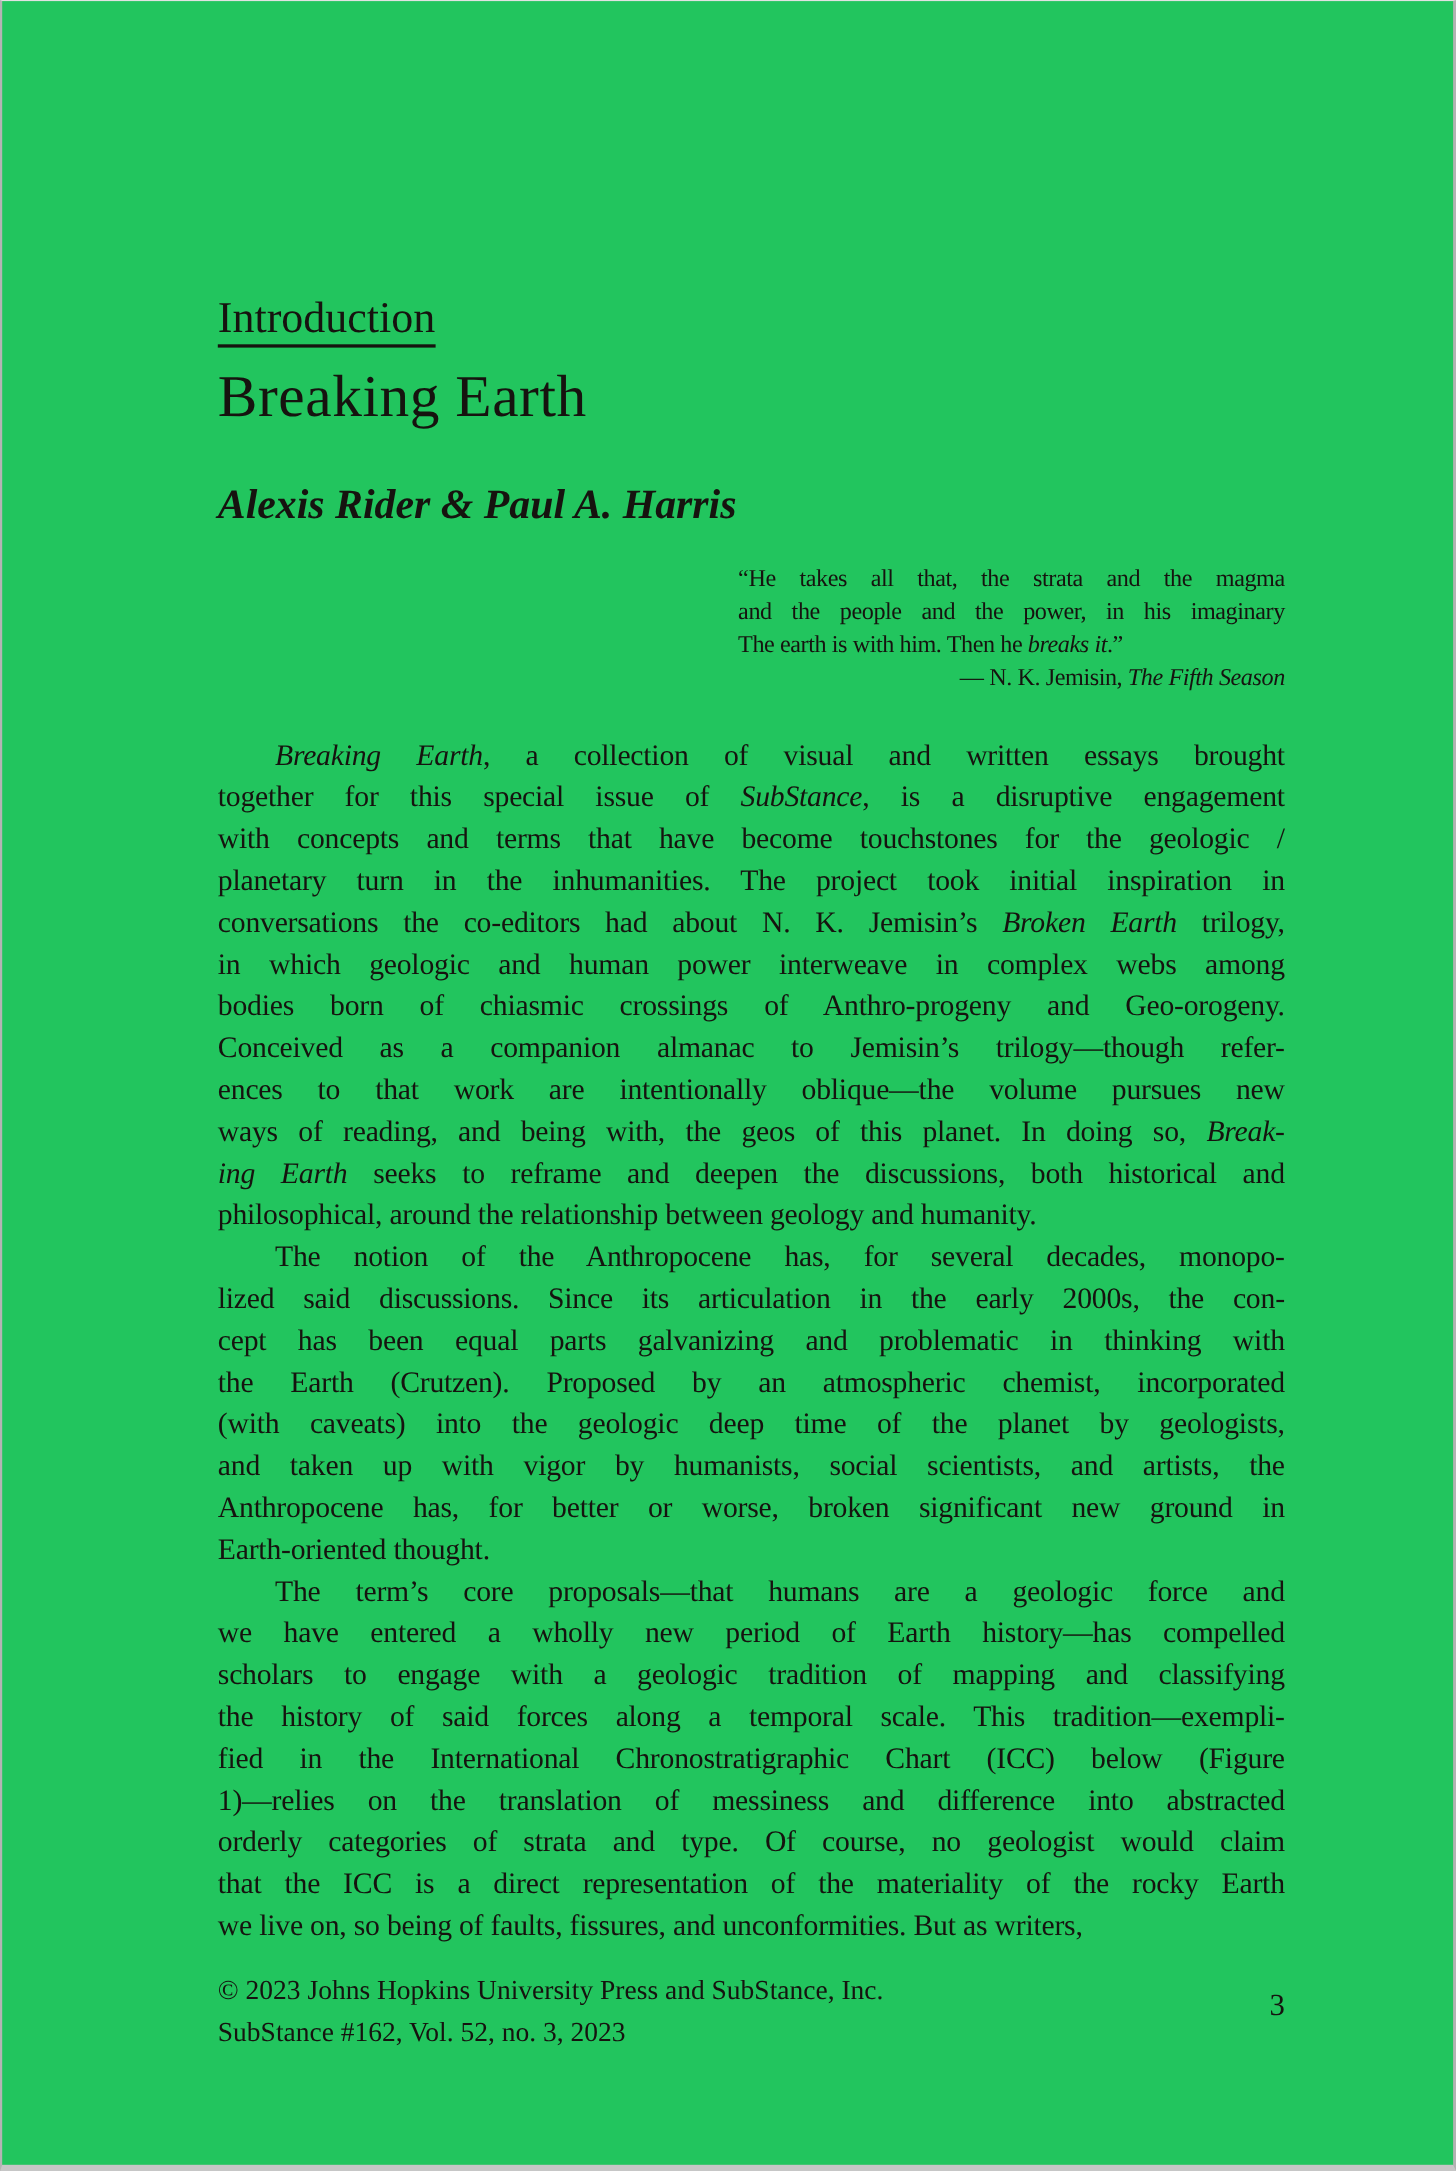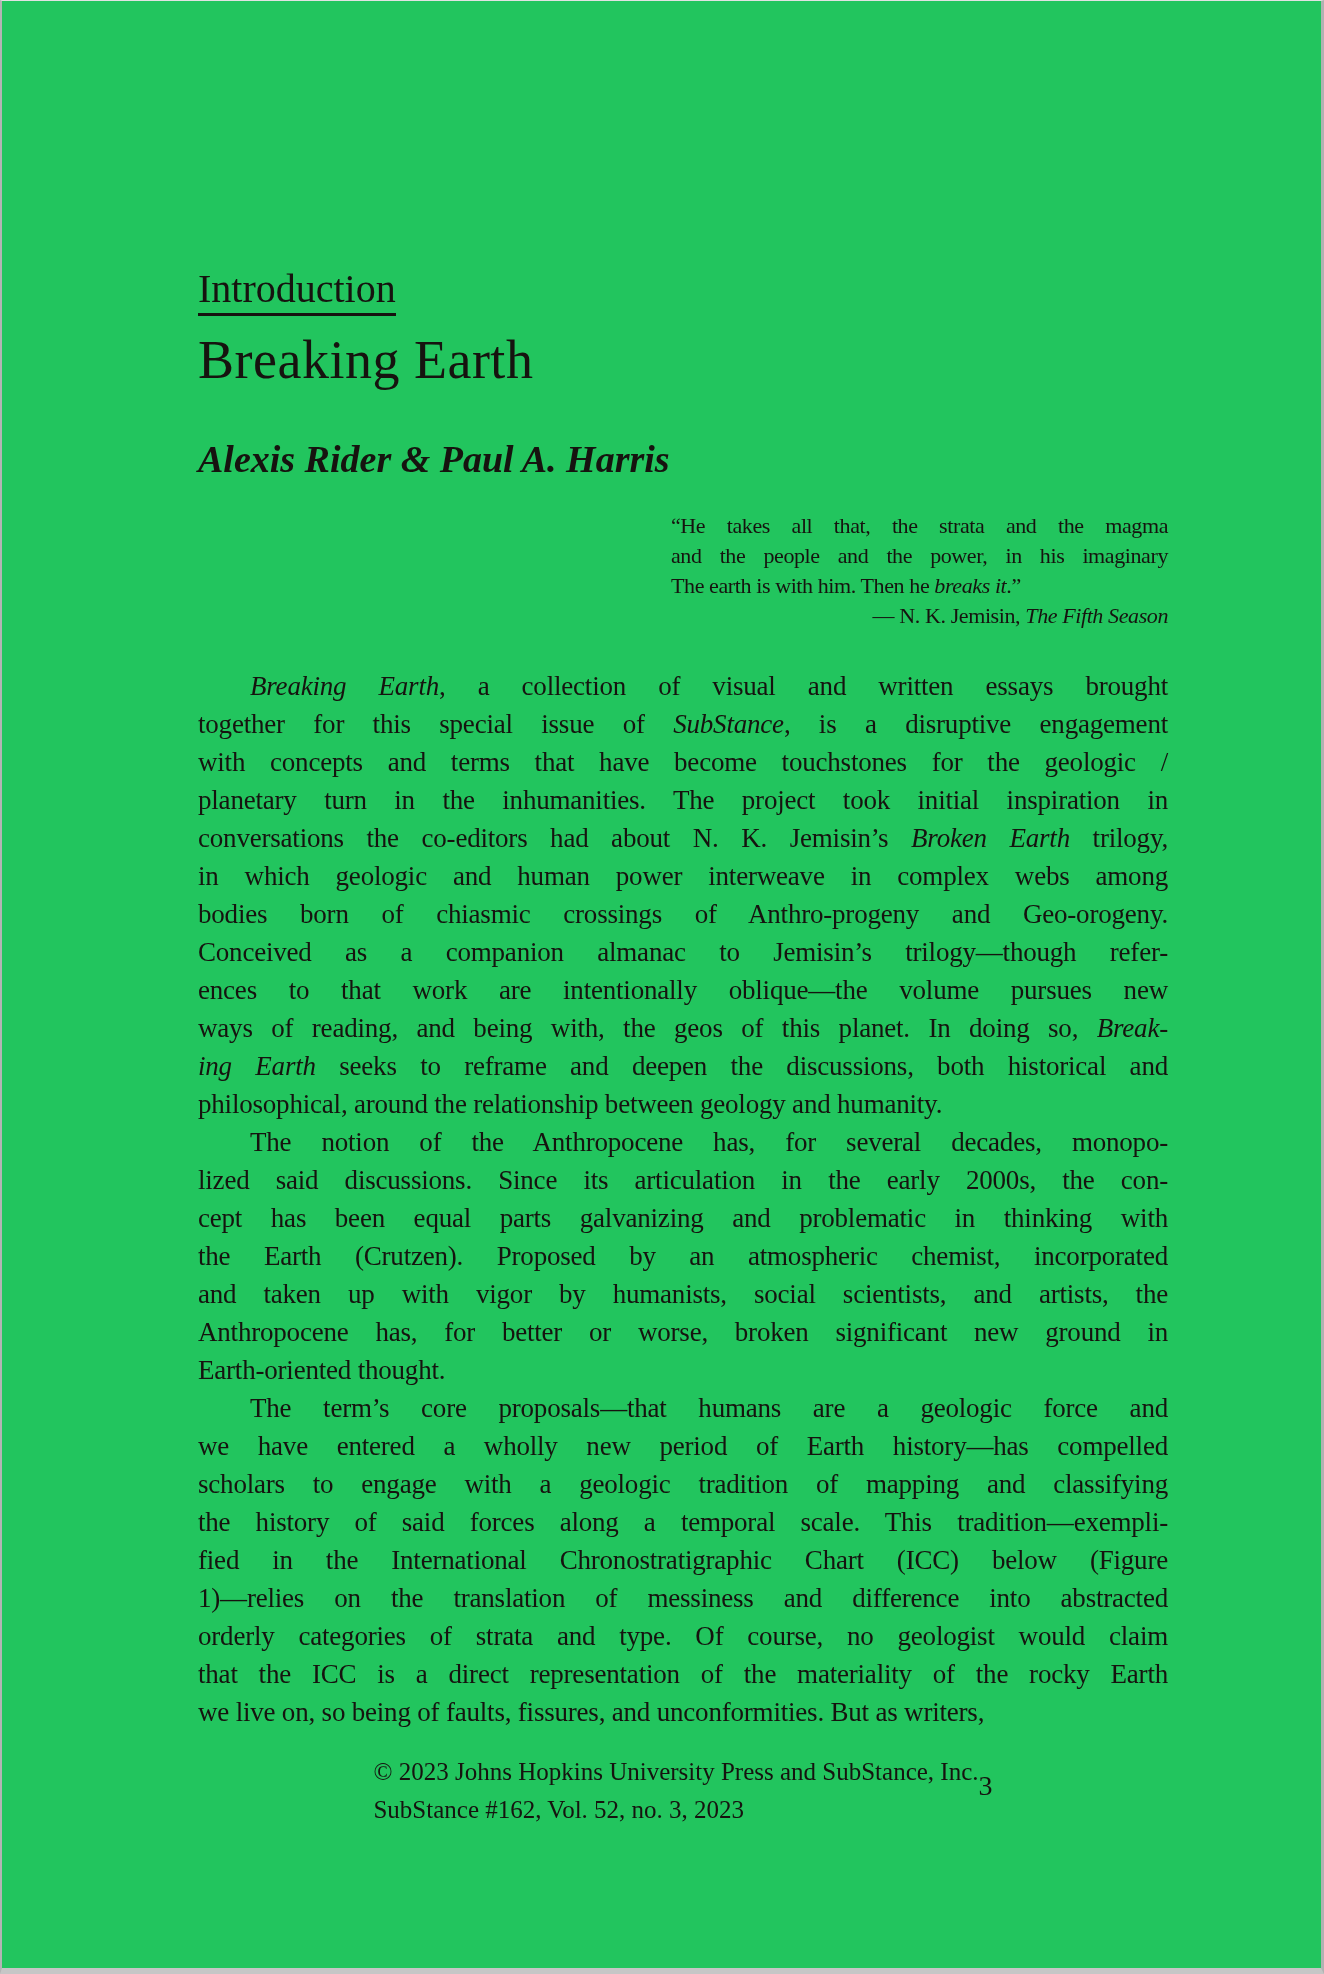--- a/index.html
+++ b/index.html
@@ -59,21 +59,21 @@
     line-height: 38px;
     letter-spacing: -0.2px;
   }
   .body-text .line { text-align: justify; text-align-last: justify; }
   .body-text .line.last { text-align-last: left; }
   .body-text .line.indent { text-indent: 52px; }
   .it { font-style: italic; }
   .footer {
     margin-top: 22px;
     display: flex;
-    justify-content: center;
+    justify-content: space-between;
     font-size: 25px;
     line-height: 38px;
   }
   .page-num {
     font-size: 28px;
     margin-top: 14px;
   }
 </style>
 </head>
 <body>
@@ -109,20 +109,21 @@
           <div class="line"><span>ences to that work are intentionally oblique—the volume pursues new</span></div>
           <div class="line"><span>ways of reading, and being with, the geos of this planet. In doing so, </span><span class="it">Break-</span></div>
           <div class="line"><span class="it">ing Earth</span><span> seeks to reframe and deepen the discussions, both historical and</span></div>
           <div class="line last"><span>philosophical, around the relationship between geology and humanity.</span></div>
         </div>
         <div class="para">
           <div class="line indent"><span>The notion of the Anthropocene has, for several decades, monopo-</span></div>
           <div class="line"><span>lized said discussions. Since its articulation in the early 2000s, the con-</span></div>
           <div class="line"><span>cept has been equal parts galvanizing and problematic in thinking with</span></div>
           <div class="line"><span>the Earth (Crutzen). Proposed by an atmospheric chemist, incorporated</span></div>
+          <div class="line"><span>(with caveats) into the geologic deep time of the planet by geologists,</span></div>
           <div class="line"><span>and taken up with vigor by humanists, social scientists, and artists, the</span></div>
           <div class="line"><span>Anthropocene has, for better or worse, broken significant new ground in</span></div>
           <div class="line last"><span>Earth-oriented thought.</span></div>
         </div>
         <div class="para">
           <div class="line indent"><span>The term’s core proposals—that humans are a geologic force and</span></div>
           <div class="line"><span>we have entered a wholly new period of Earth history—has compelled</span></div>
           <div class="line"><span>scholars to engage with a geologic tradition of mapping and classifying</span></div>
           <div class="line"><span>the history of said forces along a temporal scale. This tradition—exempli-</span></div>
           <div class="line"><span>fied in the International Chronostratigraphic Chart (ICC) below (Figure</span></div>

